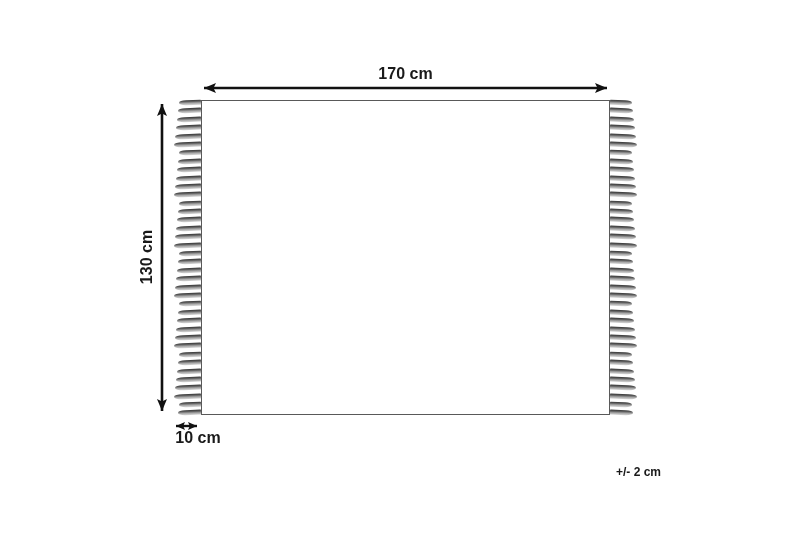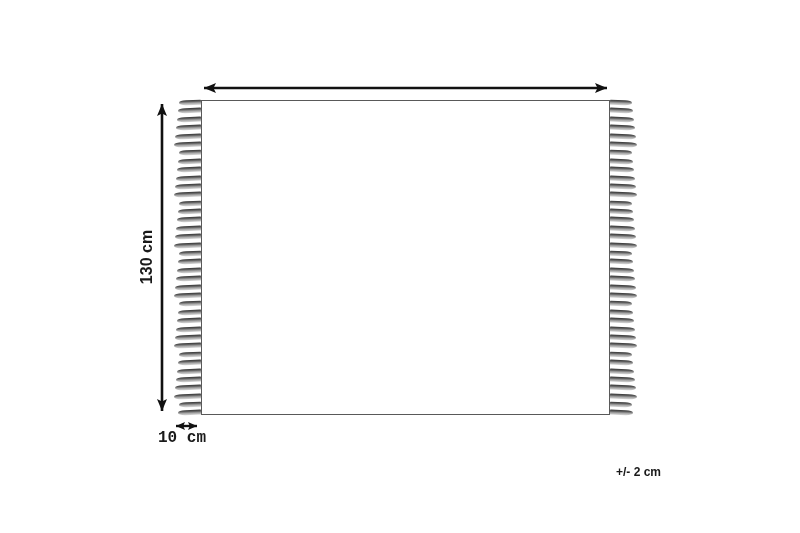--- a/index.html
+++ b/index.html
@@ -79,25 +79,24 @@
   }
   .label-height {
     left: 101px;
     top: 249px;
     width: 92px;
     height: 16px;
     text-align: center;
     transform: rotate(-90deg);
   }
   .label-fringe {
-    left: 152px;
+    left: 168px;
     top: 430px;
     width: 60px;
     text-align: center;
-    font-family: Liberation Mono, monospace;
   }
   .label-tolerance {
     left: 616px;
     top: 465px;
     font-size: 12px;
     line-height: 14px;
   }
 </style>
 </head>
 <body>
@@ -194,17 +193,18 @@
       <div class="tassel right" style="width: 22px;"></div>
       <div class="tassel right" style="width: 23px;"></div>
       <div class="tassel right" style="width: 24px;"></div>
       <div class="tassel right" style="width: 25px;"></div>
       <div class="tassel right" style="width: 26px;"></div>
       <div class="tassel right" style="width: 27px;"></div>
       <div class="tassel right" style="width: 22px;"></div>
       <div class="tassel right" style="width: 23px;"></div>
     </div>
 
+  <div class="dim-label label-width">170 cm</div>
   <div class="dim-label label-height">130 cm</div>
   <div class="dim-label label-fringe">10 cm</div>
   <div class="dim-label label-tolerance">+/- 2 cm</div>
 
 </div>
 
 </body></html>

